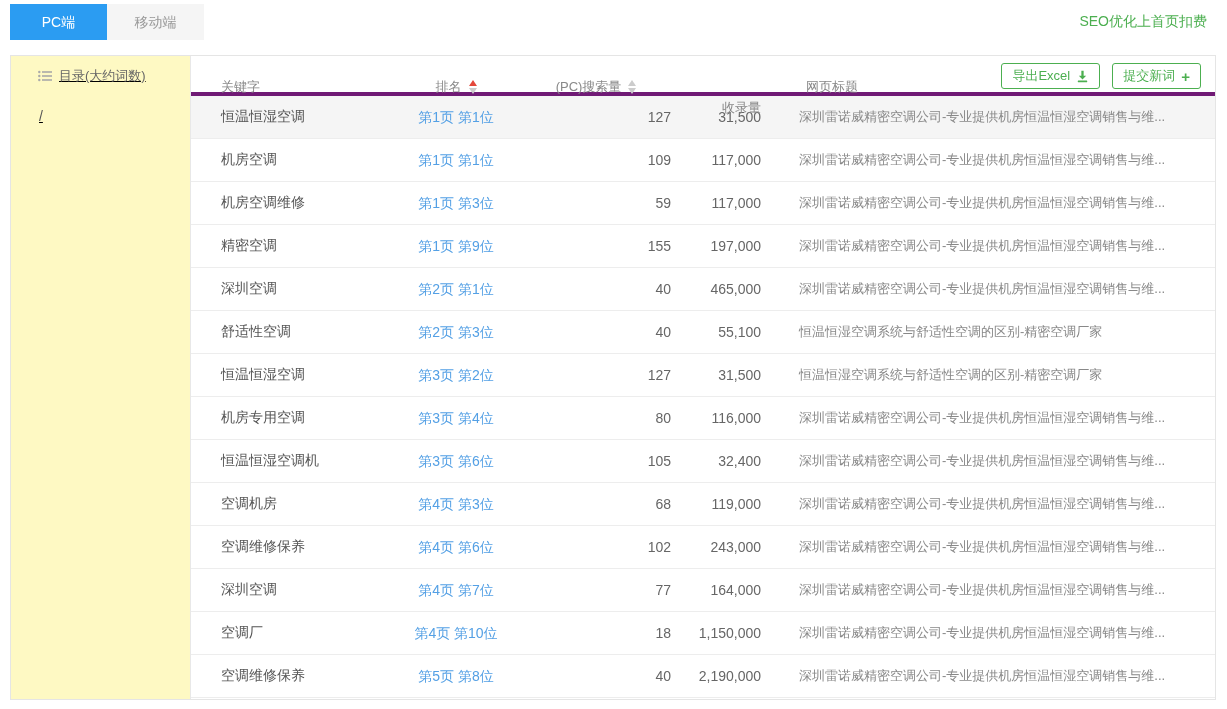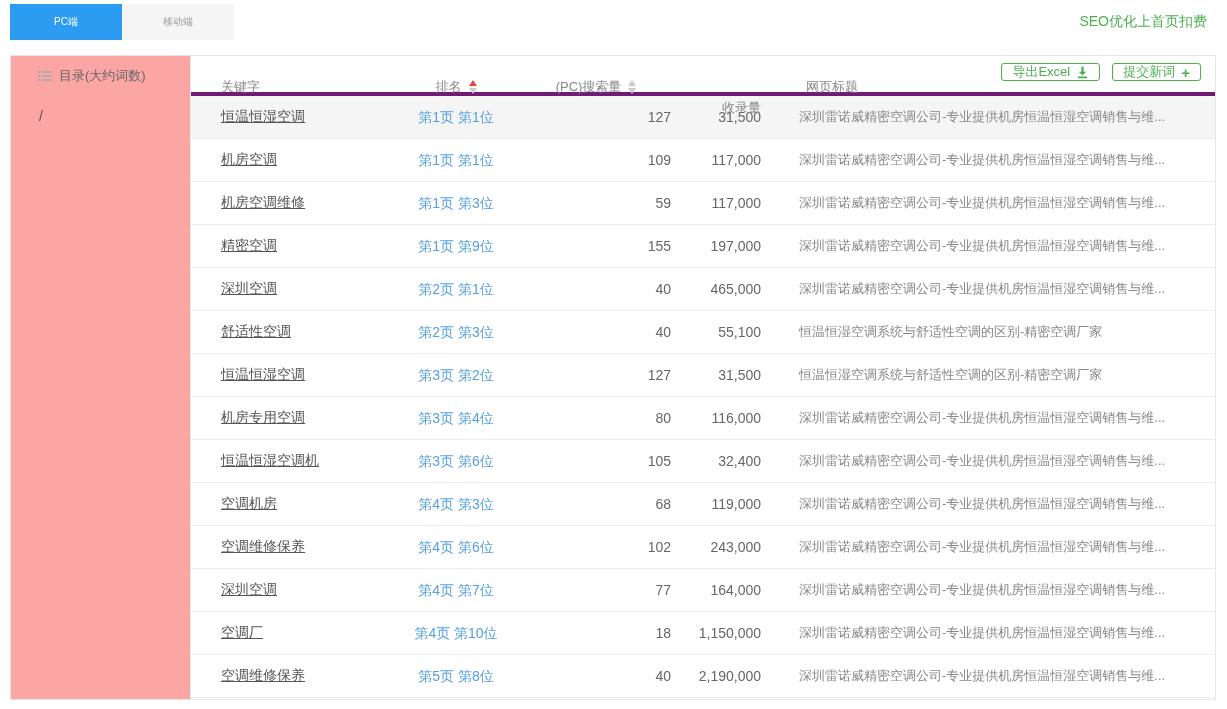--- a/index.html
+++ b/index.html
@@ -9,34 +9,34 @@
   *{box-sizing:border-box;margin:0;padding:0;}
   html,body{background:#fff;}
   body{
     width:1227px;height:709px;overflow:hidden;position:relative;
     font-family:"Liberation Sans","DejaVu Sans",sans-serif;
   }
   
   .topbar{height:44px;width:100%;position:relative;background:#fff;}
   .tabs{position:absolute;left:10px;top:4px;display:flex;}
   .tab{
-    width:112px;height:36px;line-height:36px;text-align:center;
-    font-size:10px;color:#999;background:#f5f5f5;cursor:pointer;border:none;
+    width:97px;height:36px;line-height:36px;text-align:center;
+    font-size:14px;color:#999;background:#f5f5f5;cursor:pointer;border:none;
   }
   .tab.active{background:var(--accent);color:#fff;}
   .topbar-right{
     position:absolute;right:20px;top:13px;font-size:14px;color:var(--green);cursor:pointer;
   }
   
   .panel{
     margin:11px 11px 0 10px;height:645px;border:1px solid var(--border);
     display:flex;background:#fff;
   }
   
-  .sidebar{width:180px;background:#fca5a5;border-right:1px solid #e8e8e8;flex:none;}
+  .sidebar{width:180px;background:#fef9c3;border-right:1px solid #e8e8e8;flex:none;text-decoration:underline;}
   .sidebar-header{
     height:40px;display:flex;align-items:center;padding-left:27px;
     color:#666;font-size:13px;gap:7px;
   }
   .sidebar-header svg{flex:none;}
   .sidebar-item{
     padding:12px 0 0 28px;font-size:14px;color:#555;cursor:pointer;height:32px;
   }
   
   .table{flex:1;min-width:0;display:flex;flex-direction:column;}
@@ -49,33 +49,33 @@
   .th-rank,.th-search{display:flex;justify-content:center;align-items:center;gap:7px;}
   .th-index{text-align:right;margin-top:43px;}
   .th-title{padding-left:45px;}
   .sorter{display:inline-flex;flex-direction:column;gap:2px;cursor:pointer;}
   .arr{width:0;height:0;border-left:4px solid transparent;border-right:4px solid transparent;}
   .arr.up{border-bottom:6px solid #ccc;}
   .arr.down{border-top:6px solid #ccc;}
   .arr.up.active{border-bottom-color:var(--sortRed);}
   .head-buttons{position:absolute;right:14px;top:7px;display:flex;gap:12px;}
   .btn{
-    height:18px;padding:0 10px;background:#fff;border:1px solid var(--green);
+    height:26px;padding:0 10px;background:#fff;border:1px solid var(--green);
     border-radius:3px;color:var(--green);font-size:13px;display:flex;align-items:center;
     gap:6px;cursor:pointer;font-family:inherit;
   }
   .btn .plus{font-size:15px;font-weight:bold;line-height:1;}
   
   .tbody{flex:1;}
   .tr{
     display:grid;grid-template-columns:200px 130px 150px 90px 1fr;
     height:43px;align-items:center;border-bottom:1px solid var(--rowline);
   }
   .tr.highlighted{background:#f5f5f5;}
-  .td.keyword{padding-left:30px;font-size:14px;color:#555;text-decoration:underline;}
+  .td.keyword{padding-left:30px;font-size:14px;color:#555;}
   .td.rank{text-align:center;}
   .rank-link{color:var(--link);font-size:14px;text-decoration:none;cursor:pointer;margin-top:17px;}
   .td.search{text-align:right;font-size:14px;color:#666;}
   .td.index{text-align:right;font-size:14px;color:#666;}
   .td.title{
     padding-left:38px;padding-right:10px;font-size:13px;color:#888;
     white-space:nowrap;overflow:hidden;
   }
 </style>
 </head>

